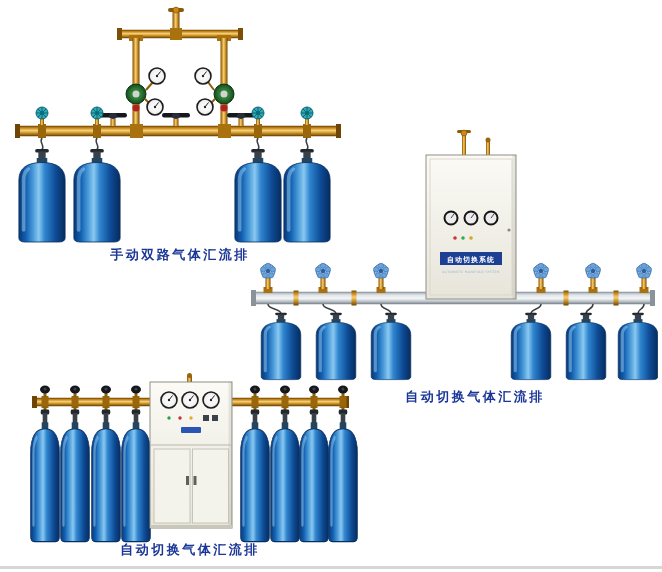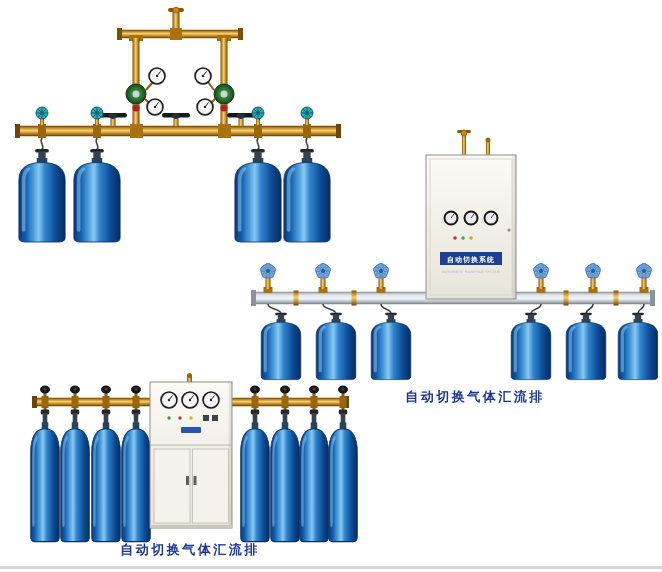--- a/index.html
+++ b/index.html
@@ -180,20 +180,21 @@
       </g>
       <g>
         <rect x="298" y="118" width="8" height="14" fill="#9a660b"></rect>
         <rect x="300" y="110" width="4" height="9" fill="url(#brassH)"></rect>
         <use href="#wheelTeal" transform="translate(302,107)"></use>
         <path class="pigtail" d="M302 132 C298.5 137 305.5 139.5 302 143.5"></path>
         <use href="#cyl" transform="translate(302,156) scale(1.05,1)"></use>
       </g>
     </svg>
   </div>
+  <div class="caption" id="cap1">手动双路气体汇流排</div>
 
   <div class="scene" id="s2">
     <svg viewBox="0 0 410 280">
       <g>
         <rect x="214" y="8" width="4" height="22" fill="url(#brassH)"></rect>
         <rect x="209" y="4" width="14" height="3" rx="1.5" fill="#8a5a08"></rect>
         <circle cx="216" cy="7" r="3" fill="#c9881a" stroke="#7c4f05" stroke-width="0.6"></circle>
         <rect x="238" y="16" width="4" height="14" fill="url(#brassH)"></rect>
         <circle cx="240" cy="14" r="2.5" fill="#9a660b"></circle>
       </g>

